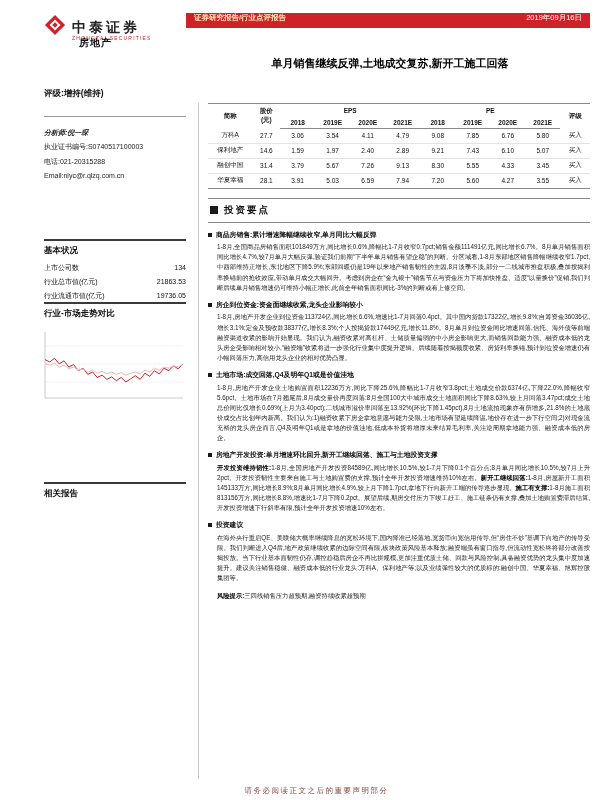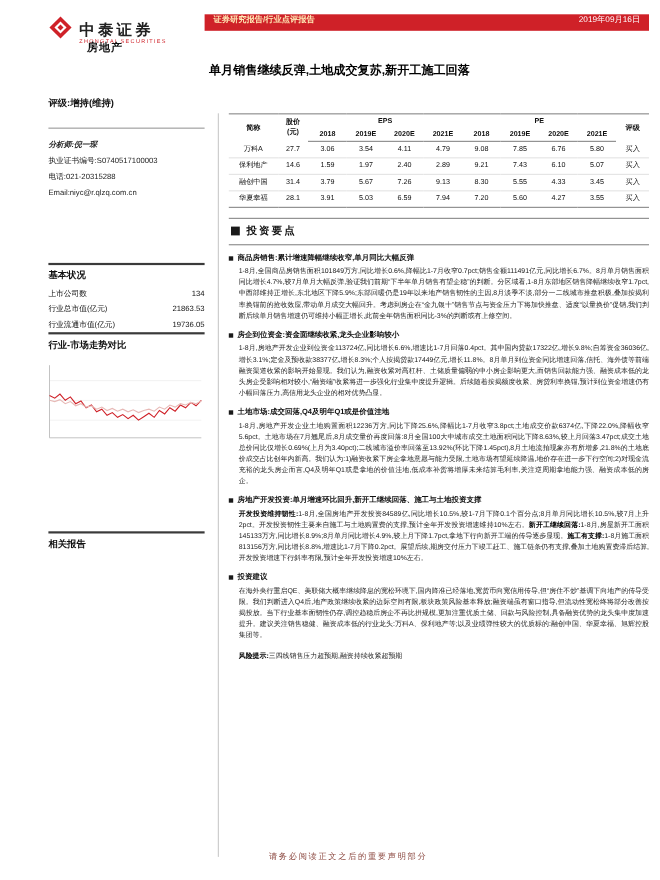--- a/index.html
+++ b/index.html
@@ -9,21 +9,21 @@
   .brand{position:absolute;left:44px;top:8px;display:flex;align-items:center;gap:6px;}
   .logo{width:22px;height:22px;flex:none;}
   .brand-text{display:flex;flex-direction:column;line-height:1.1;}
   .brand-cn{font-size:14px;font-weight:bold;letter-spacing:3px;color:#222;margin-top:12px;}
   .brand-en{font-size:5px;color:#cf2128;letter-spacing:1.2px;margin-top:1px;}
   .banner{position:absolute;left:186px;top:13px;width:404px;height:15px;background:#cf2128;
           display:flex;justify-content:space-between;padding:0 8px;box-sizing:border-box;}
   .banner-left{font-size:7.5px;font-weight:bold;color:#ffe9b5;}
   .banner-date{font-size:7.5px;color:#ffffff;}
   .sector{position:absolute;left:44px;top:36px;font-size:10px;font-weight:bold;letter-spacing:1px;margin-left:35px;}
-  .report-title{position:absolute;right:10px;top:56px;width:400px;text-align:left;
+  .report-title{position:absolute;right:10px;top:56px;width:400px;text-align:center;
                 font-size:11px;font-weight:bold;color:#000;}
   
   .sidebar{position:absolute;left:44px;top:88px;width:142px;}
   .rating{font-size:8.5px;font-weight:bold;padding-bottom:16px;border-bottom:1px solid #999;}
   .analyst-block{margin-top:9px;font-size:7px;line-height:2.05;color:#222;}
   .analyst-name{font-style:italic;font-weight:bold;}
   .side-head{border-top:2px solid #3a3a3a;padding-top:4px;font-weight:bold;font-size:8.5px;}
   .basic{margin-top:56px;}
   .stats{margin-top:4px;font-size:7px;}
   .stat-row{display:flex;justify-content:space-between;line-height:1.95;}
@@ -46,21 +46,21 @@
   .hl-square{width:8px;height:8px;background:#1a1a1a;flex:none;}
   .hl-text{font-weight:bold;font-size:9.5px;letter-spacing:2px;}
   .section{margin-top:8px;}
   .sec-head{display:flex;gap:4px;align-items:flex-start;font-size:6.8px;font-weight:bold;line-height:1.3;}
   .sec-square{width:4px;height:4px;background:#1a1a1a;margin-top:2px;flex:none;}
   .sec-body{margin-top:3px;padding-left:9px;font-size:6.3px;line-height:1.6;
             text-align:justify;color:#222;}
   .sec-body b{font-weight:bold;color:#000;}
   .risk-line{margin-top:9px;padding-left:9px;font-size:6.3px;color:#222;}
   .risk-line b{color:#000;}
-  .footer{position:absolute;left:0;right:0;bottom:16px;text-align:center;
+  .footer{position:absolute;left:0;right:0;bottom:4px;text-align:center;
           font-size:7.5px;color:#8d4a42;letter-spacing:1.5px;margin-left:33px;}
 </style>
 </head>
 <body>
 
 <div class="page">
 
   <div class="brand">
     <svg class="logo" viewBox="0 0 24 24">
       <path d="M12 1 L23 12 L12 23 L1 12 Z" fill="#cf2128"></path>

